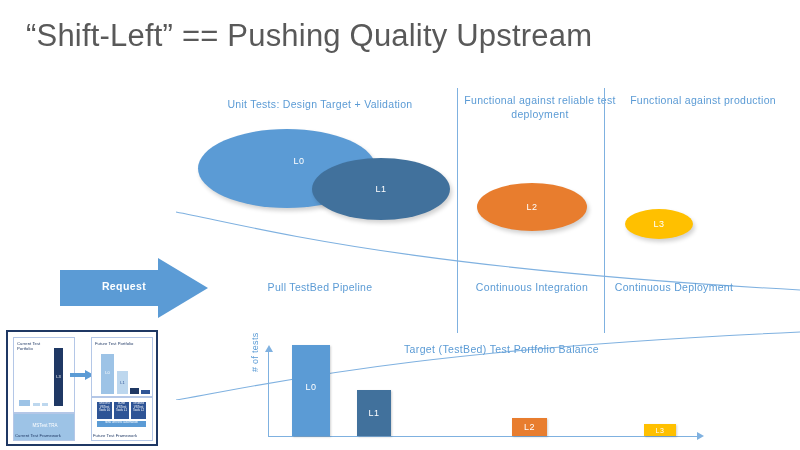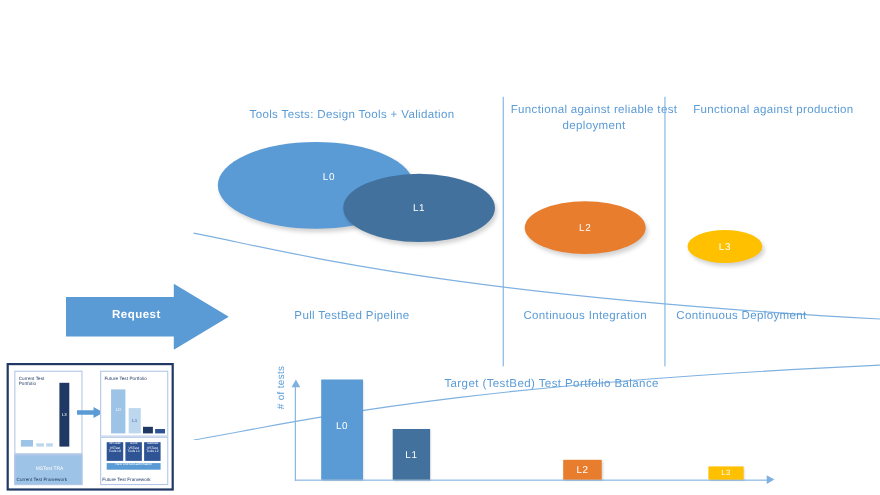--- a/index.html
+++ b/index.html
@@ -214,22 +214,23 @@
     line-height: 3.6px;
     text-align: center;
     overflow: hidden;
   }
 </style>
 </head>
 <body>
 
 <div id="slide">
 
-
-  <div class="cap" id="hdr-unit">Tools Tests: Design Tools + Validation</div>
+  <div class="slide-title">“Shift-Left” == Pushing Quality Upstream</div>
+
+  <div class="cap" id="hdr-unit">Unit Tests: Design Target + Validation</div>
   <div class="cap" id="hdr-ci">Functional against reliable test deployment</div>
   <div class="cap" id="hdr-cd">Functional against production</div>
 
   <div class="vdiv" id="vdiv-1"></div>
   <div class="vdiv" id="vdiv-2"></div>
 
   <svg id="funnel" viewBox="0 0 800 250" preserveAspectRatio="none">
     <path d="M 176 62 C 260 78, 400 118, 800 140" fill="none" stroke="#7FB1E0" stroke-width="1.1"></path>
     <path d="M 176 250 C 260 236, 400 200, 800 182" fill="none" stroke="#7FB1E0" stroke-width="1.1"></path>
   </svg>

